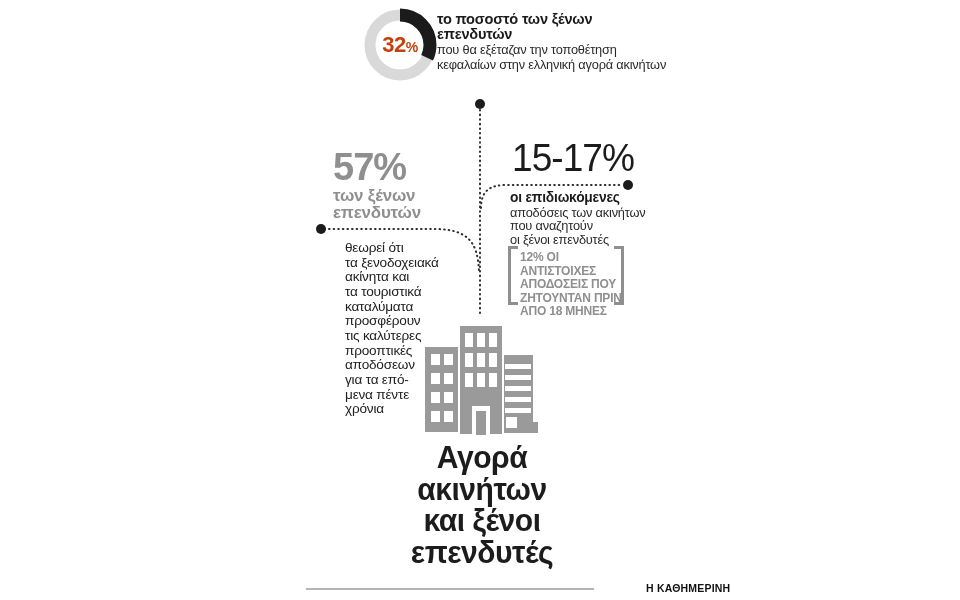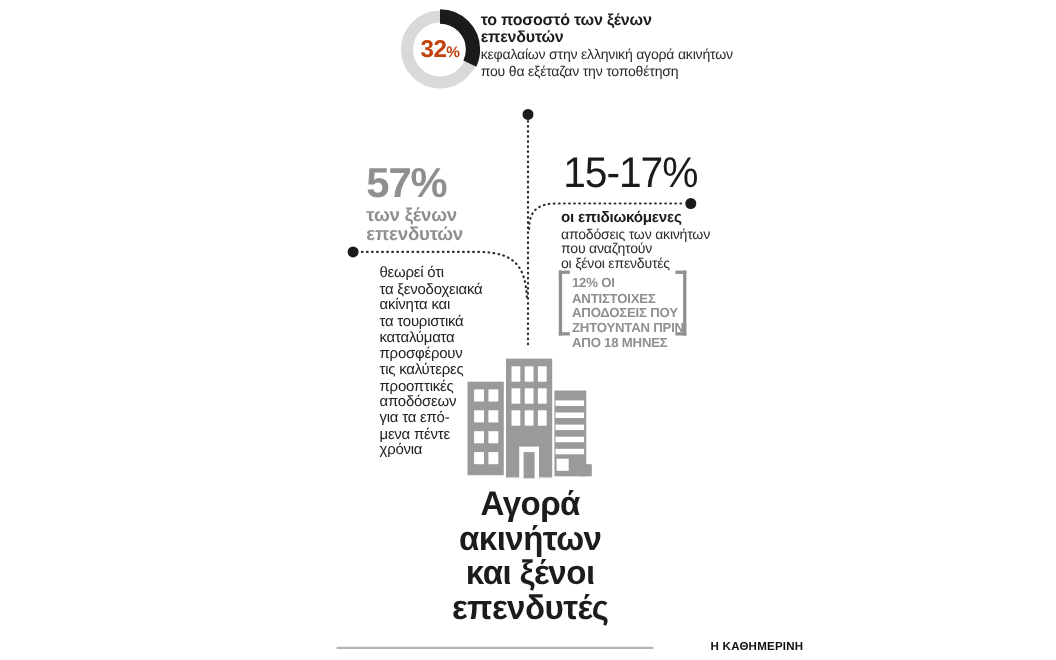--- a/index.html
+++ b/index.html
@@ -84,22 +84,22 @@
       <circle cx="39" cy="39" r="30" fill="none" stroke="#1b1b1b" stroke-width="13" stroke-dasharray="60.31857894892402 188.49555921538757" transform="rotate(-90 39 39)"></circle>
     </svg>
     <div class="donut-label">
       <span class="num">32</span>
       <span class="pct">%</span>
     </div>
   </div>
 
   <div id="top-text" class="abs">
     <div class="h">το ποσοστό των ξένων επενδυτών</div>
+    <div class="b">που θα εξέταζαν την τοποθέτηση</div>
     <div class="b">κεφαλαίων στην ελληνική αγορά ακινήτων</div>
-    <div class="b">που θα εξέταζαν την τοποθέτηση</div>
   </div>
 
 
   <div id="stat57" class="abs">
     <div class="big">57%</div>
     <div class="sub">
       <div>των ξένων</div>
       <div>επενδυτών</div>
     </div>
   </div>

